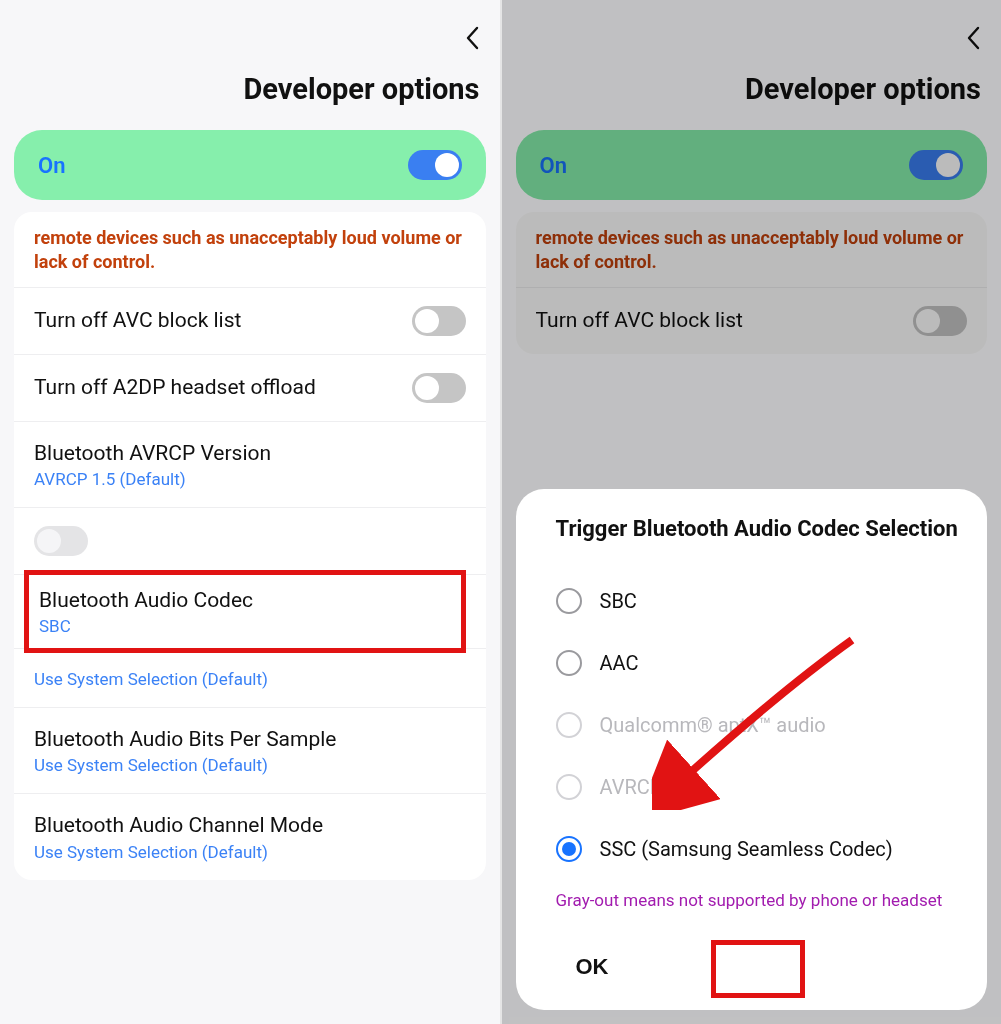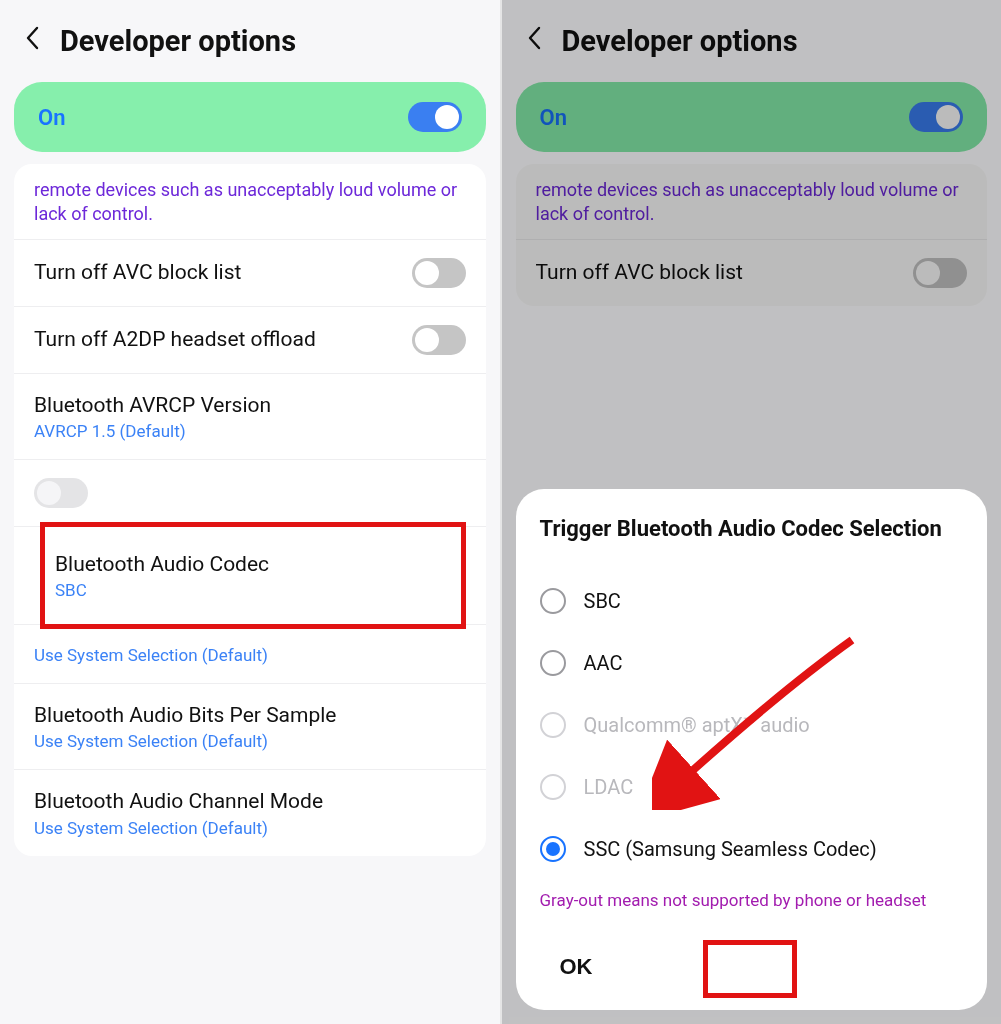--- a/index.html
+++ b/index.html
@@ -13,23 +13,24 @@
     overflow: hidden;
   }
   .panel {
     flex: 1;
     background: #f7f7f9;
     position: relative;
     overflow: hidden;
   }
   .header {
     display: flex;
-    align-items: flex-start;
+    align-items: flex-end;
     padding: 24px 20px 24px 24px;
     gap: 20px;
+    flex-direction: column;
   }
   .back-chevron {
     width: 16px; height: 28px;
     display: flex; align-items: center; justify-content: center;
   }
   .back-chevron svg { width: 14px; height: 24px; }
   .header-title {
     font-size: 29px;
     font-weight: 700;
     color: #111;
@@ -68,22 +69,23 @@
   .switch.disabled .switch-knob { left: 3px; background: #f5f5f7; }
   .list-card {
     margin: 12px 14px 0 14px;
     background: #fff;
     border-radius: 18px;
     overflow: hidden;
   }
   .note {
     padding: 14px 20px 12px 20px;
     font-size: 18px;
-    color: #6d28d9;
+    color: #c2410c;
     line-height: 1.35;
+    font-weight: bold;
   }
   .row {
     padding: 18px 20px;
     border-top: 1px solid #eeeef0;
     display: flex;
     align-items: center;
     justify-content: space-between;
     gap: 18px;
   }
   .row:first-child { border-top: none; }
@@ -94,22 +96,22 @@
     line-height: 1.3;
   }
   .row-sub {
     font-size: 17px;
     color: #3b82f6;
     margin-top: 2px;
   }
   .row.faded .row-title { color: #b8b8bc; }
   .highlight-box {
     border: 5px solid #e11313;
-    margin: -5px 20px -5px 26px;
-    padding: 24px 10px;
+    margin: -5px 20px -5px 10px;
+    padding: 12px 10px;
     position: relative;
     z-index: 2;
   }
 
   
   .dim-overlay {
     position: absolute;
     inset: 0;
     background: rgba(0,0,0,0.22);
     z-index: 5;
@@ -118,21 +120,21 @@
   .panel.dimmed .on-bar,
   .panel.dimmed .list-card {
     filter: brightness(0.94);
   }
 
   .dialog {
     position: absolute;
     left: 14px; right: 14px; bottom: 14px;
     background: #fff;
     border-radius: 28px;
-    padding: 26px 26px 20px 24px;
+    padding: 26px 26px 20px 40px;
     z-index: 10;
   }
   .dialog-title {
     font-size: 22px;
     font-weight: 700;
     color: #111;
     line-height: 1.3;
     margin-bottom: 26px;
   }
   .radio-row {
@@ -322,21 +324,21 @@
     <div class="radio-row">
       <div class="radio-circle"></div>
       <div class="radio-label">AAC</div>
     </div>
     <div class="radio-row faded">
       <div class="radio-circle"></div>
       <div class="radio-label">Qualcomm® aptX™ audio</div>
     </div>
     <div class="radio-row faded">
       <div class="radio-circle"></div>
-      <div class="radio-label">LDAC</div>
+      <div class="radio-label">AVRCP</div>
     </div>
     <div class="radio-row">
       <div class="radio-circle selected"></div>
       <div class="radio-label">SSC (Samsung Seamless Codec)</div>
     </div>
 
     <div class="dialog-note">Gray-out means not supported by phone or headset</div>
 
     <div class="dialog-actions">
       <button class="ok-btn">OK</button>

